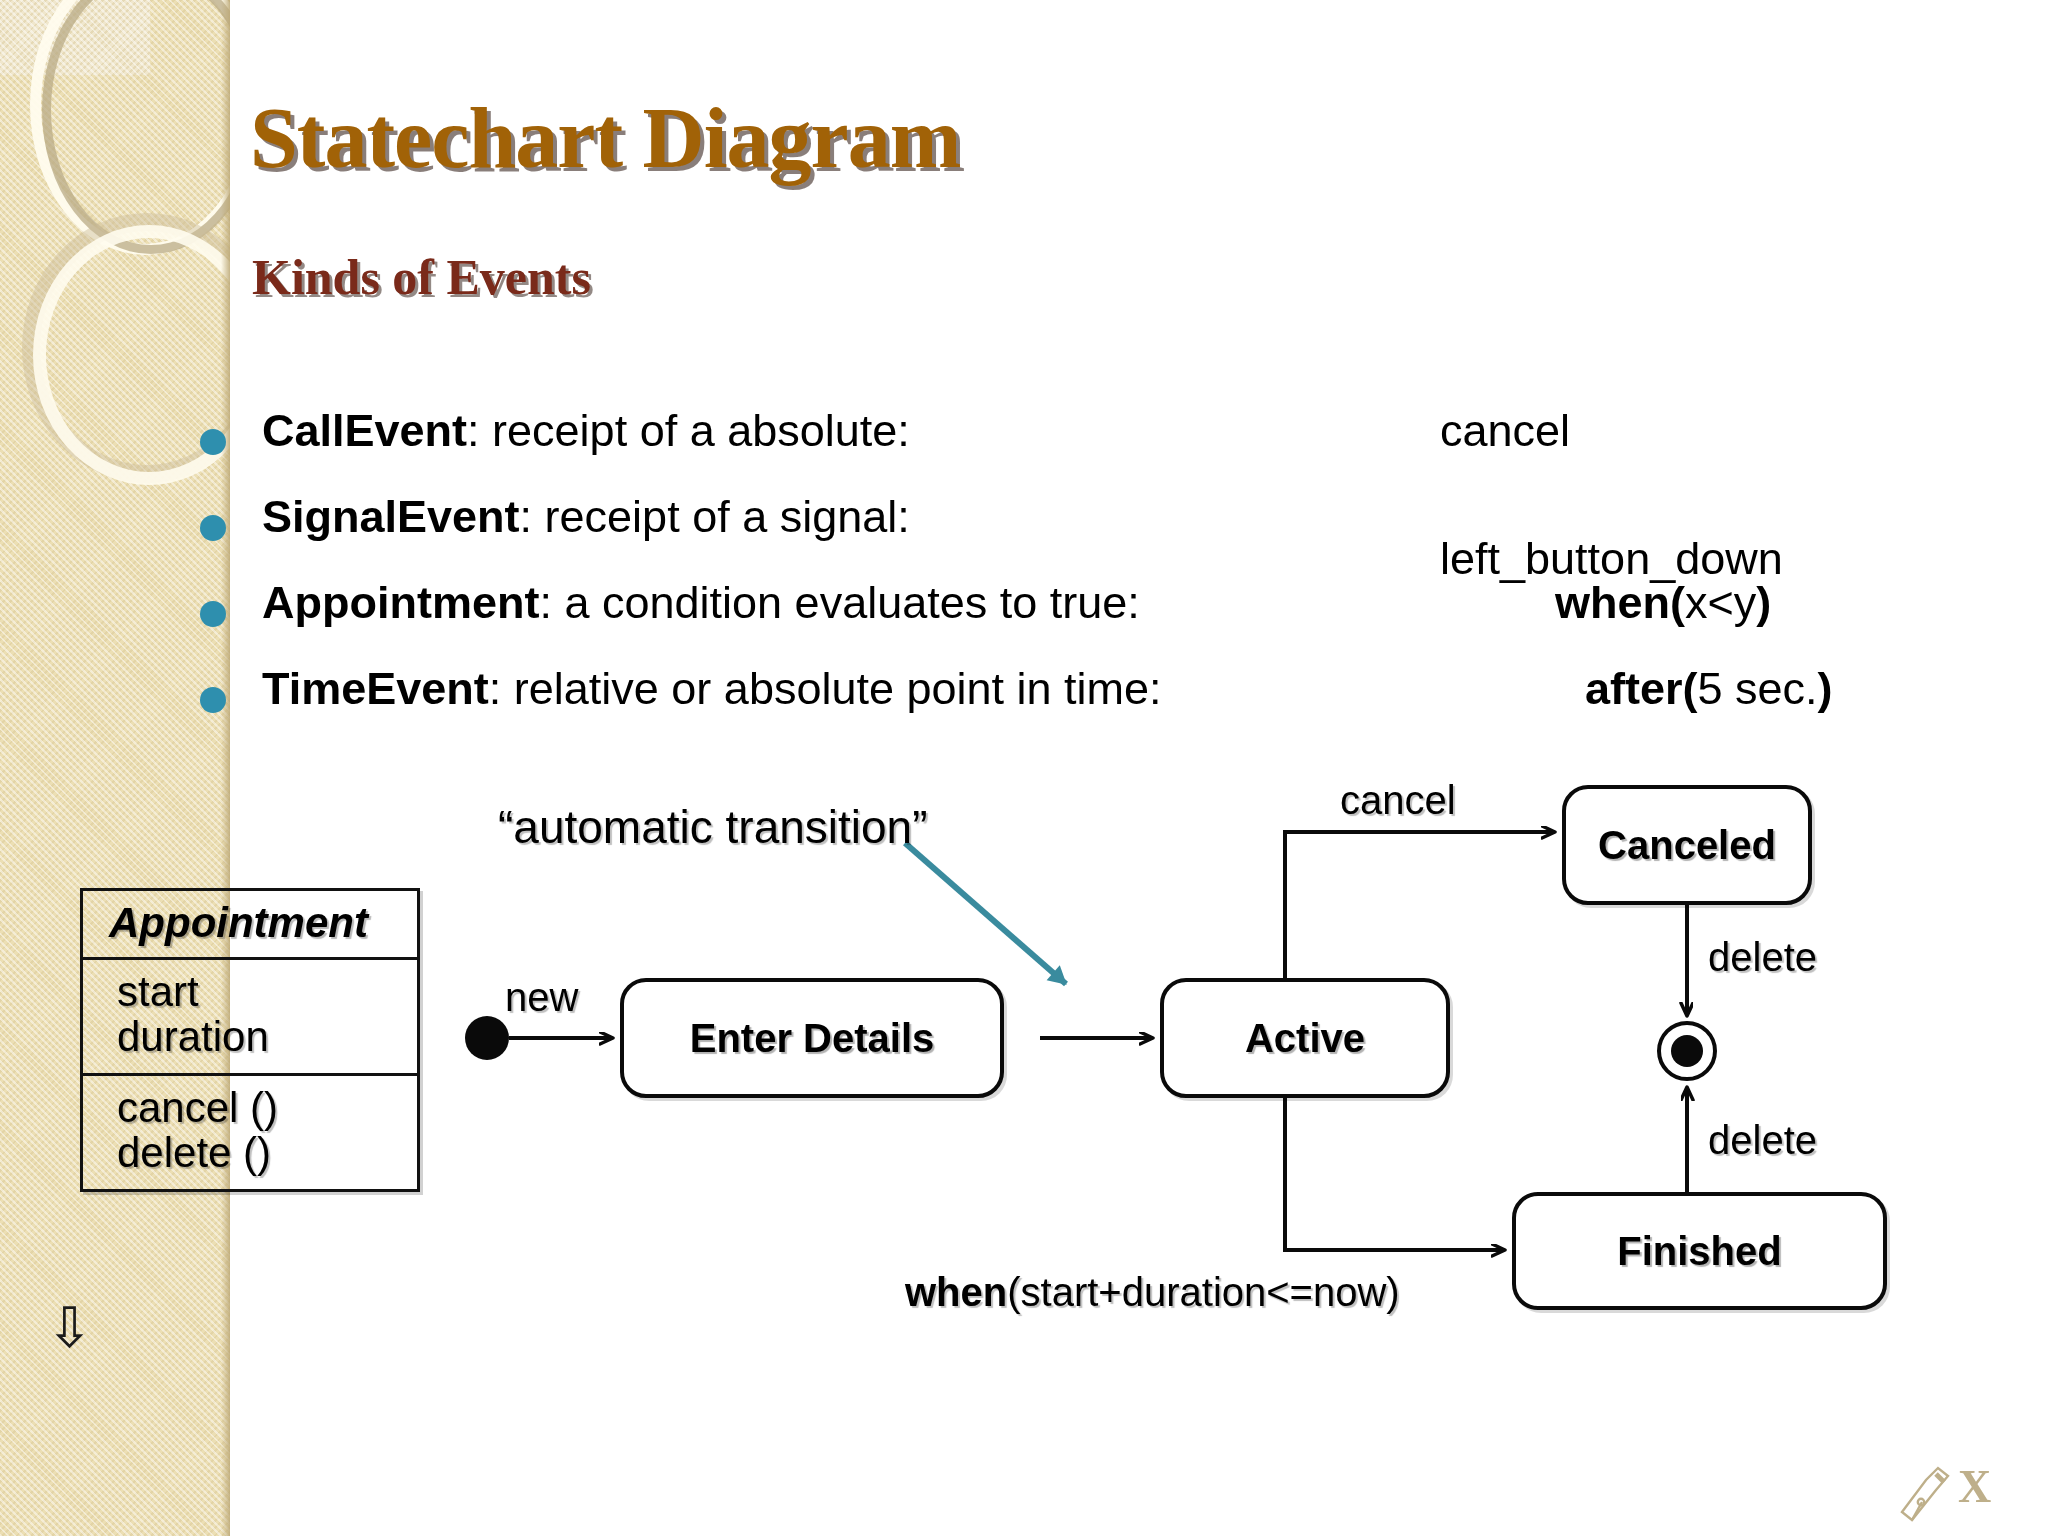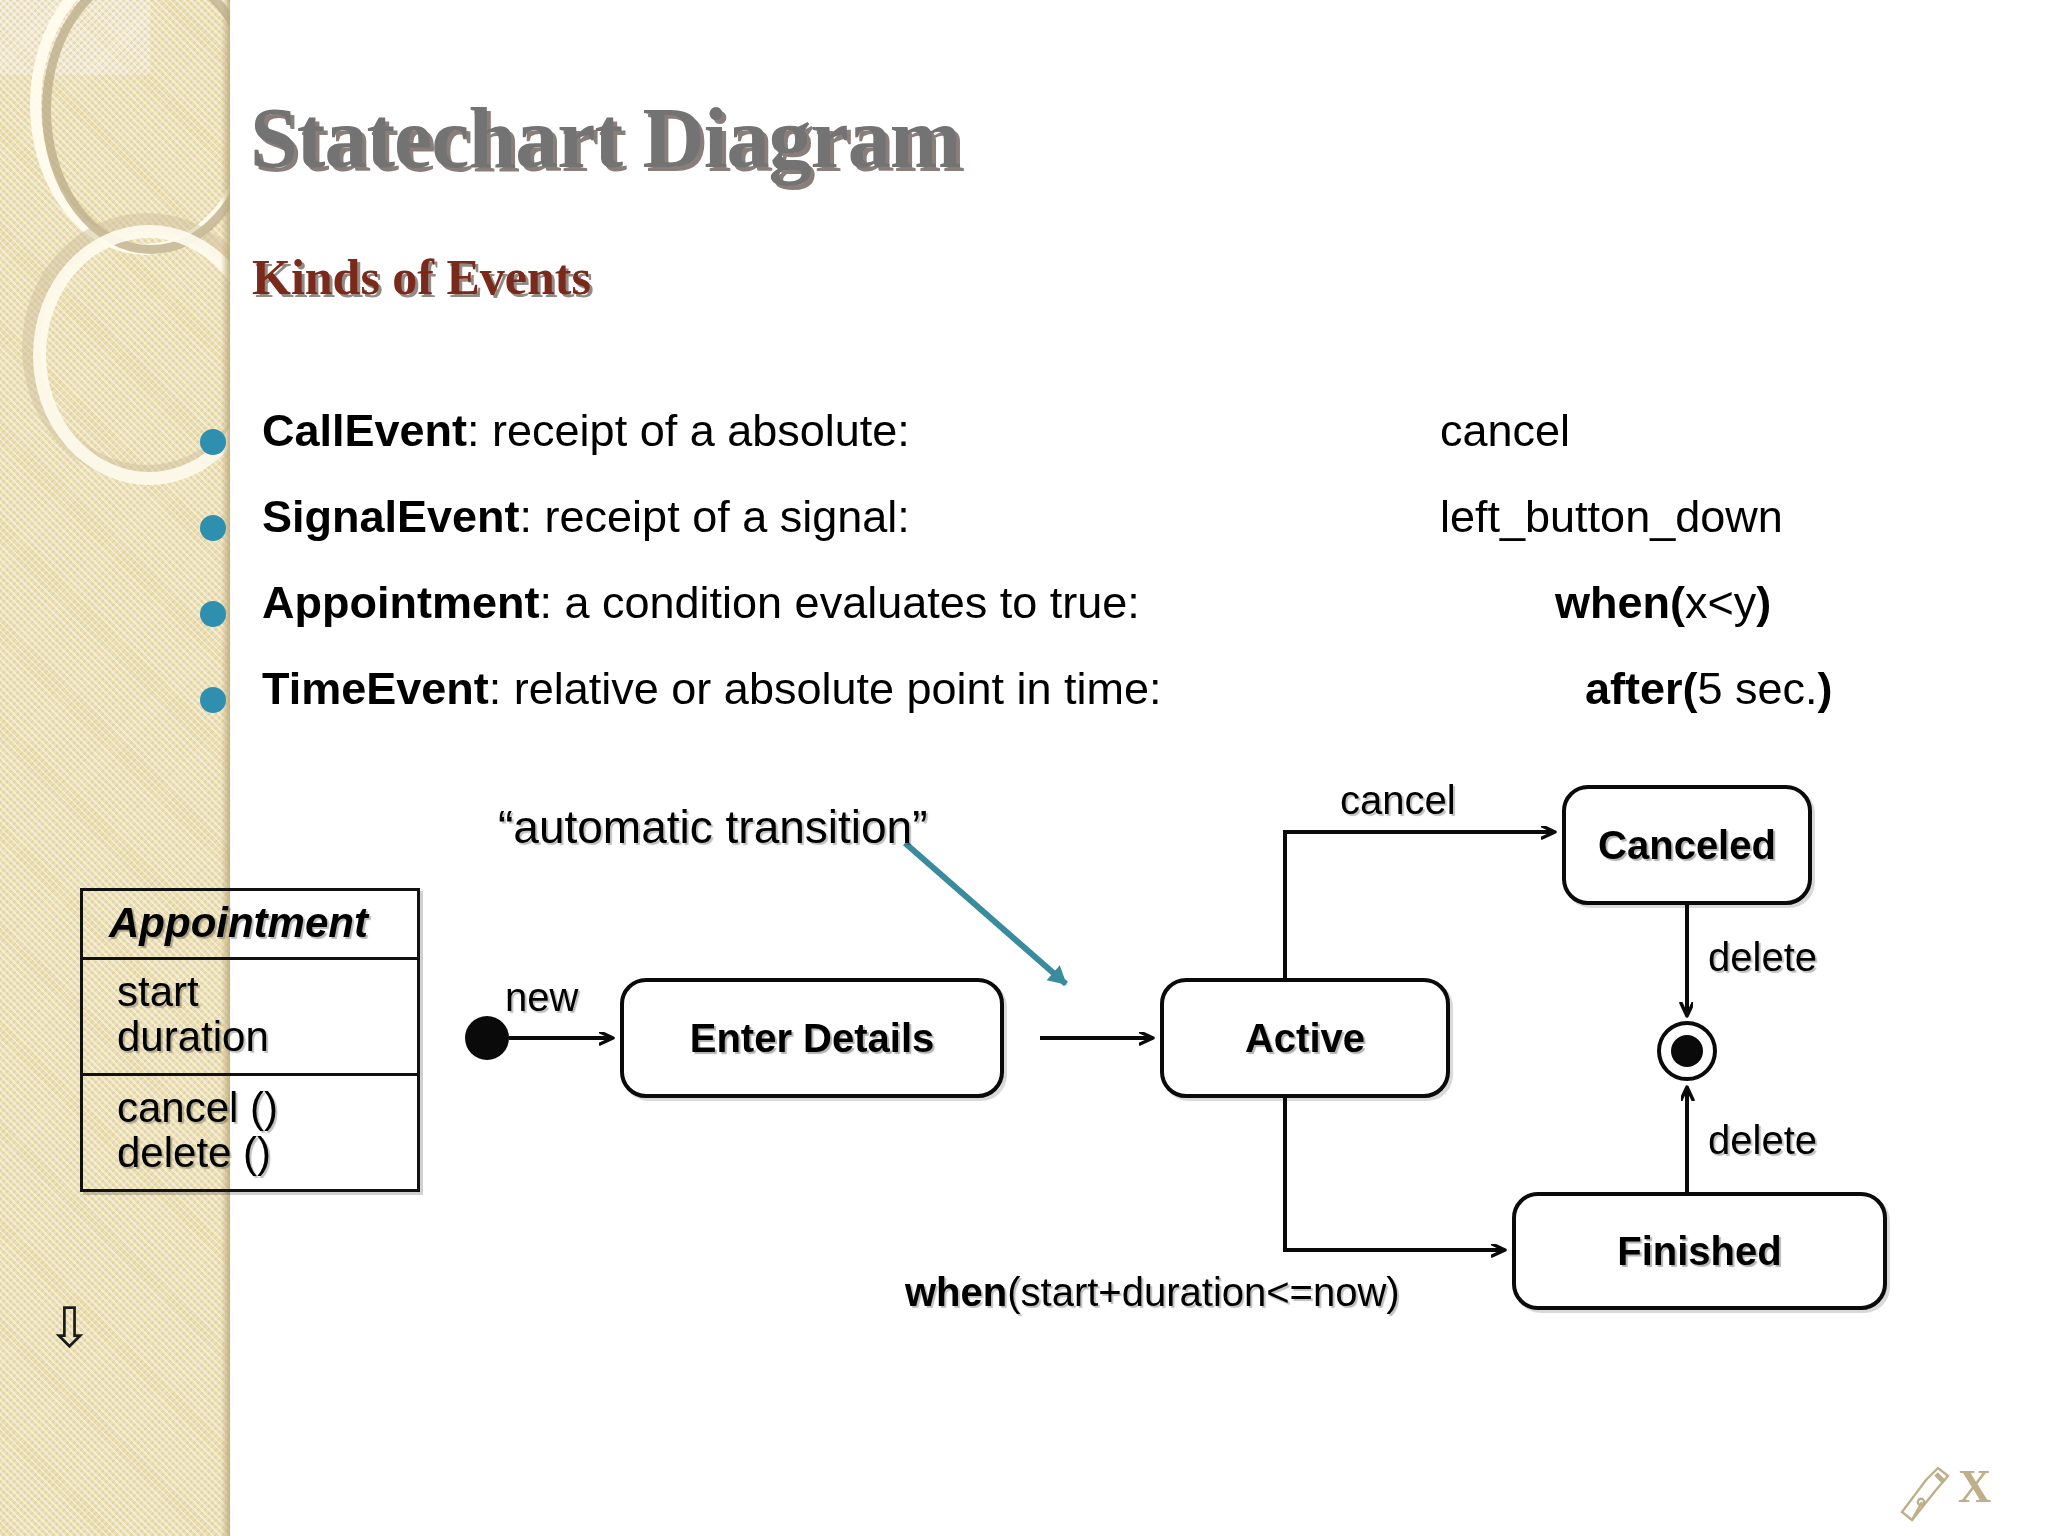--- a/index.html
+++ b/index.html
@@ -71,21 +71,21 @@
   }
 
   
   #title {
     position: absolute;
     left: 250px; top: 88px;
     font-family: "Liberation Serif", serif;
     font-size: 86px;
     font-weight: 700;
     letter-spacing: -1px;
-    color: #737373;
+    color: #a16207;
     text-shadow: 4px 4px 0 rgba(40,20,12,.55);
     white-space: nowrap;
   }
   #subtitle {
     position: absolute;
     left: 252px; top: 248px;
     font-family: "Liberation Serif", serif;
     font-size: 50px;
     font-weight: 700;
     color: #7a2a1a;
@@ -120,21 +120,21 @@
   .btext b { font-weight: 700; }
   .bval {
     position: absolute;
     top: 0;
     font-size: 45px;
     color: #000;
     white-space: nowrap;
   }
   .bval b { font-weight: 700; }
   .v1 { left: 1240px; }
-  .v2 { left: 1240px; }
+  .v2 { left: 1240px; margin-top: 42px; }
   .v3 { left: 1355px; }
   .v4 { left: 1385px; }
 
   
   #diagram {
     position: absolute;
     left: 0; top: 0;
     width: 2048px; height: 1536px;
     pointer-events: none;
   }

